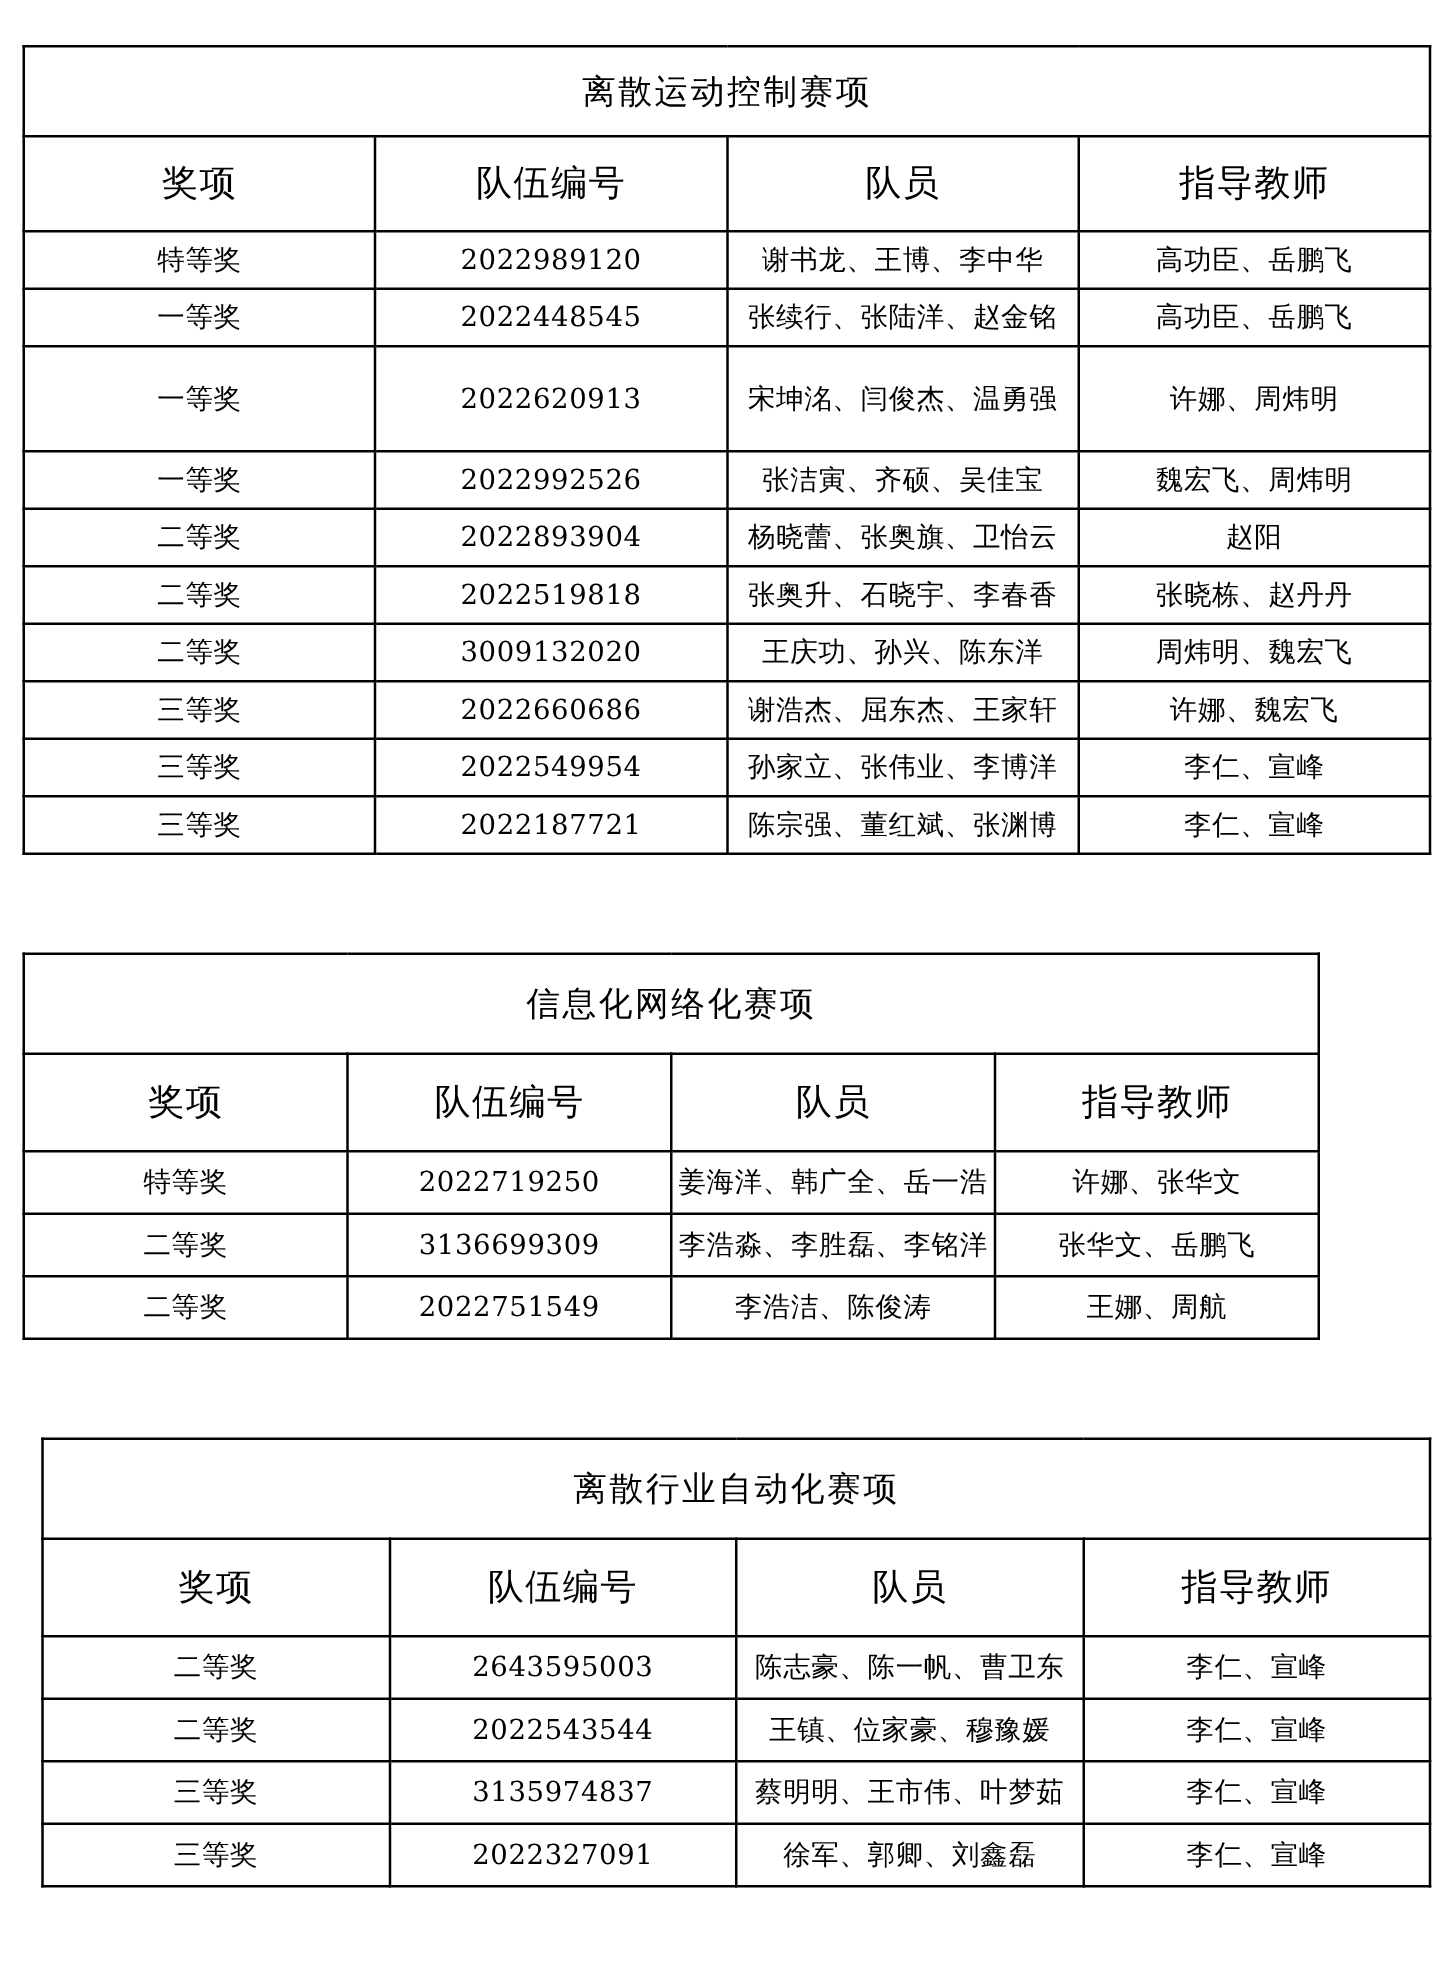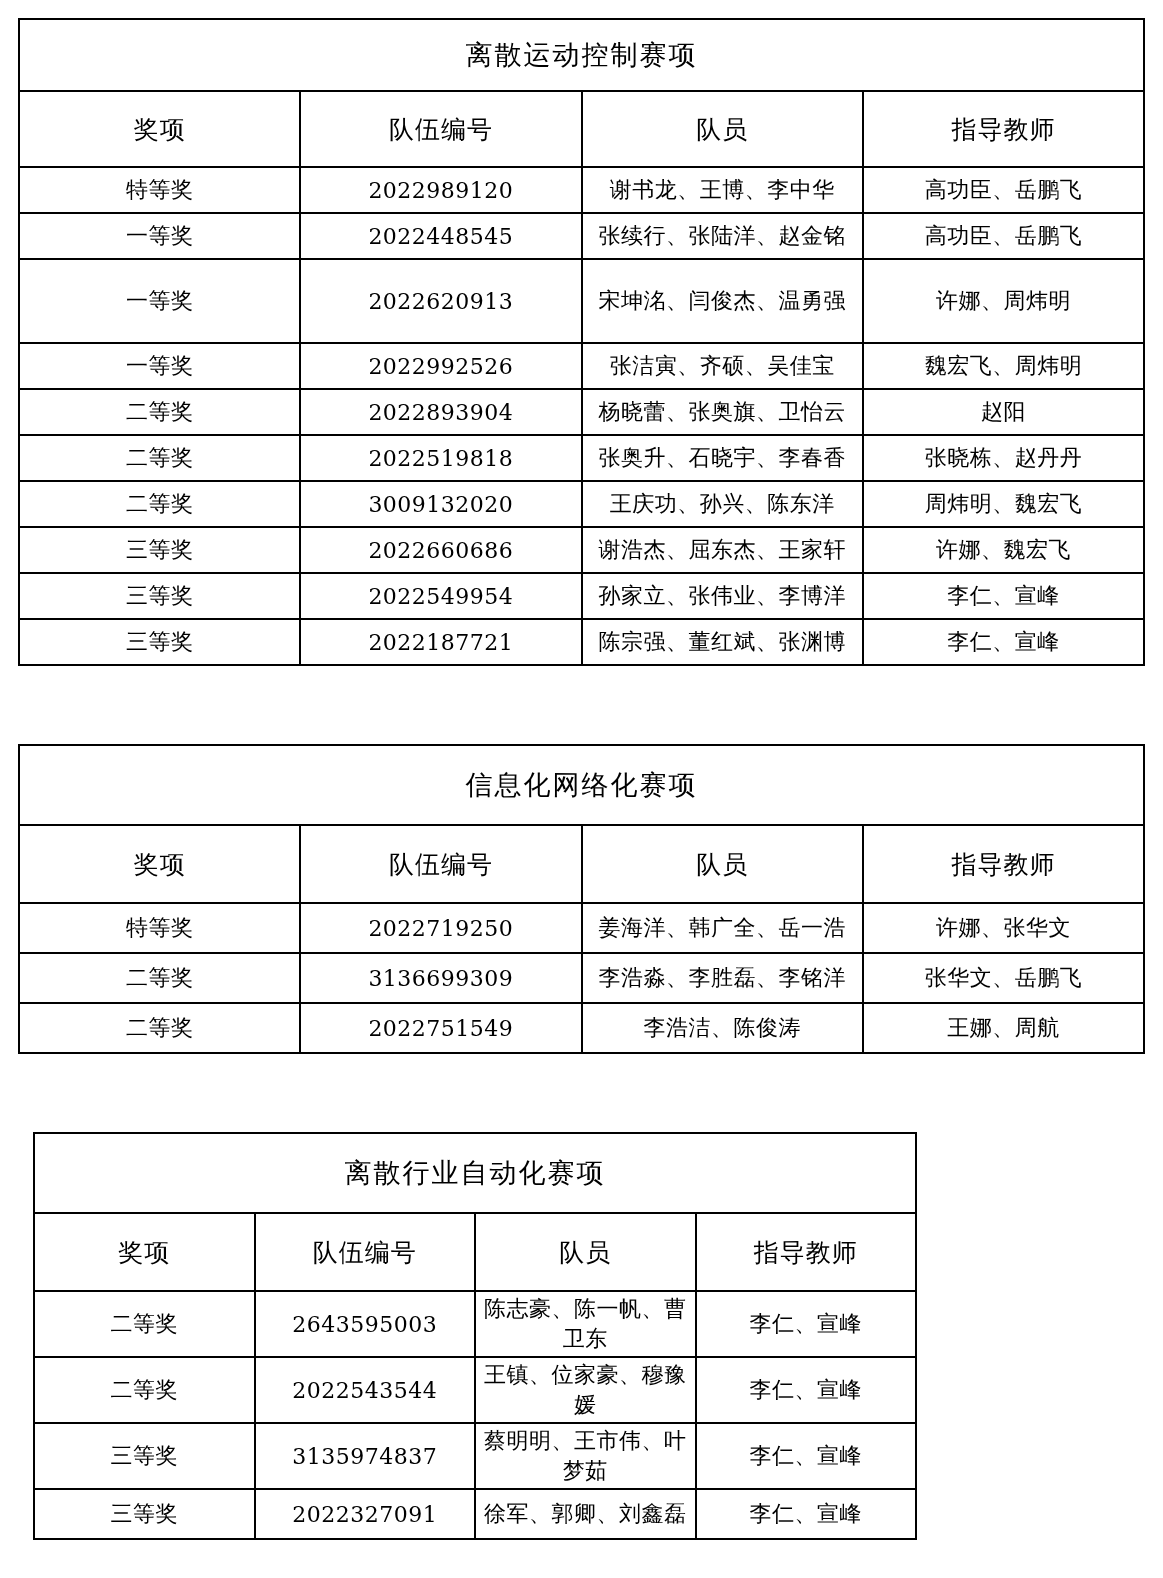--- a/index.html
+++ b/index.html
@@ -9,21 +9,21 @@
   }
   body {
     width: 1163px;
     min-height: 1578px;
     font-family: "DejaVu Serif", "Liberation Serif", serif;
     color: #000000;
   }
   .page {
     width: 1163px;
     box-sizing: border-box;
-    padding: 18px 0 0 0;
+    padding: 36px 0 0 0;
   }
   .table-block {
     margin: 0 auto;
   }
   .spacer-1 { height: 78px; }
   .spacer-2 { height: 78px; }
 
   table.award-table {
     border-collapse: collapse;
     table-layout: fixed;
@@ -37,21 +37,21 @@
     padding: 2px 4px;
     font-weight: normal;
   }
   .title-cell {
     font-size: 27px;
     font-weight: bold;
     height: 66px;
     letter-spacing: 2px;
   }
   .head-cell {
-    font-size: 25px;
+    font-size: 29px;
     font-weight: bold;
     height: 70px;
     letter-spacing: 1px;
     font-family: Liberation Serif, serif;
   }
   .body-cell {
     font-size: 22px;
     height: 40px;
     letter-spacing: 0.5px;
   }
@@ -64,31 +64,31 @@
   .col-teacher { width: 300px; }
 
   
   .t1 { width: 1127px; margin-left: 18px; }
   .t1 .col-award   { width: 163px; }
   .t1 .col-team    { width: 239px; }
   .t1 .col-members { width: 425px; }
   .t1 .col-teacher { width: 300px; }
 
   
-  .t2 { width: 1127px; margin-left: 18px; }
+  .t2 { width: 1038px; margin-left: 18px; }
   .t2 .col-award   { width: 163px; }
   .t2 .col-team    { width: 206px; }
   .t2 .col-members { width: 437px; }
   .t2 .col-teacher { width: 281px; }
   .t2 .title-cell { height: 74px; }
   .t2 .head-cell { height: 72px; }
   .t2 .body-cell { height: 44px; }
 
   
-  .t3 { width: 884px; margin-left: 33px; }
+  .t3 { width: 1112px; margin-left: 33px; }
   .t3 .col-award   { width: 182px; }
   .t3 .col-team    { width: 232px; }
   .t3 .col-members { width: 424px; }
   .t3 .col-teacher { width: 274px; }
   .t3 .title-cell { height: 74px; }
   .t3 .head-cell { height: 72px; }
   .t3 .body-cell { height: 44px; }
 </style>
 </head>
 <body>

